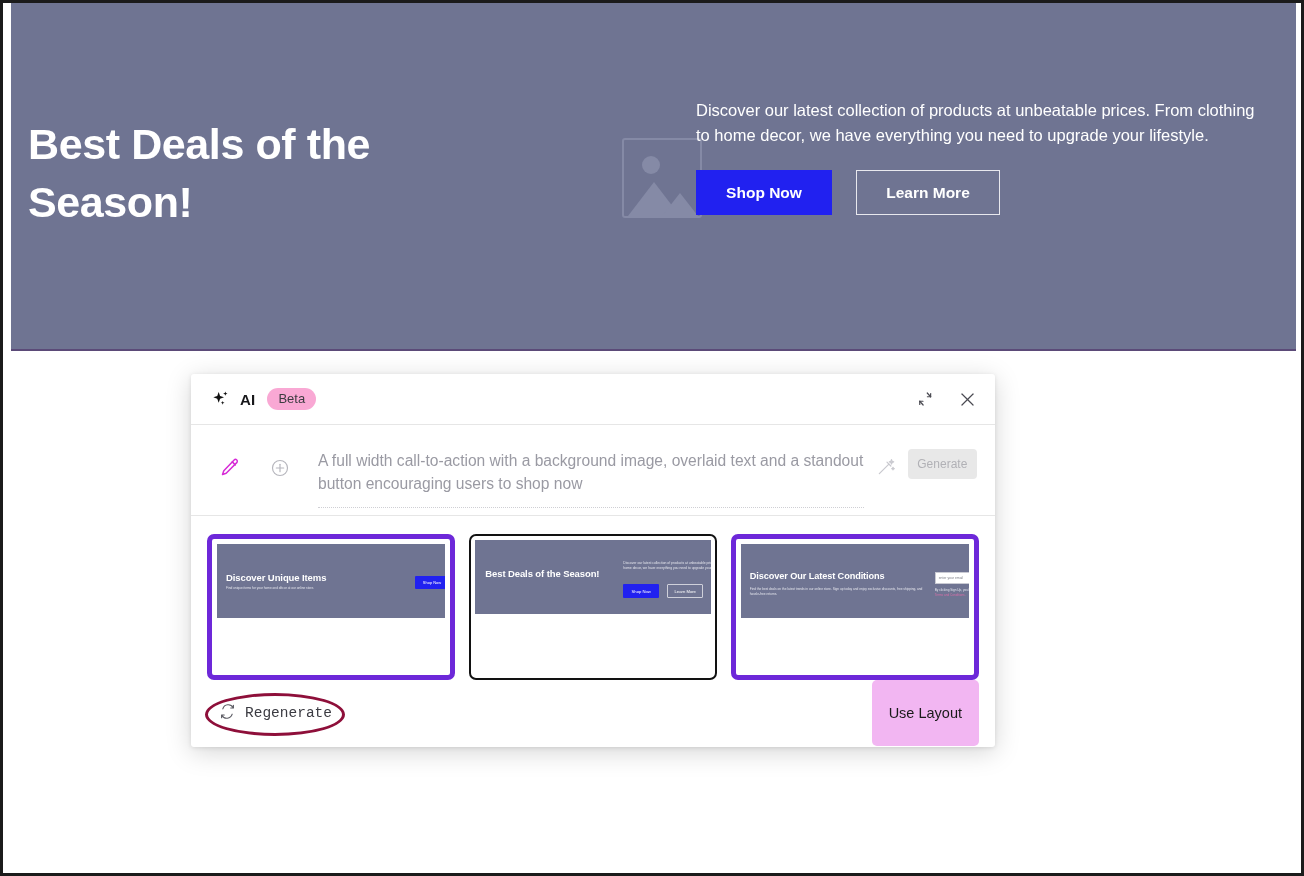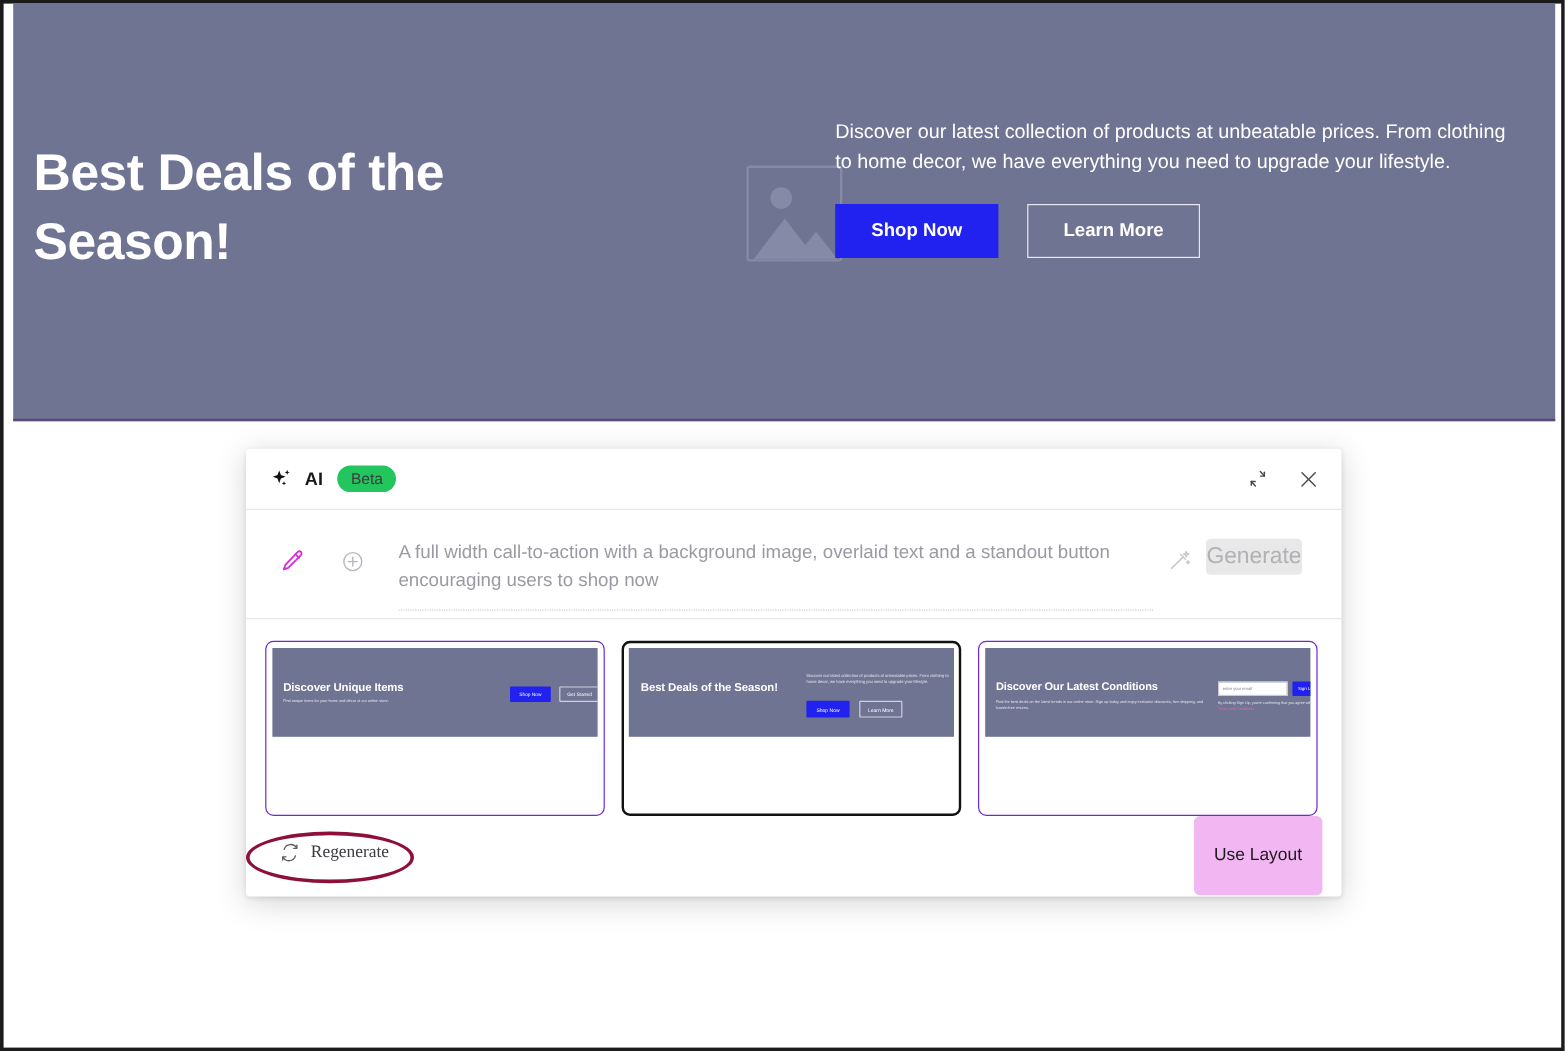--- a/index.html
+++ b/index.html
@@ -99,23 +99,23 @@
     position: absolute; left: 38px; bottom: 0;
     width: 0; height: 0;
     border-left: 18px solid transparent;
     border-right: 18px solid transparent;
     border-bottom: 23px solid #858aa6;
   }
 
   
   .modal {
     position: absolute;
-    left: 202px;
+    left: 188px;
     top: 371px;
-    width: 913px;
+    width: 804px;
     height: 373px;
     background: #ffffff;
     border-radius: 3px;
     box-shadow: 0 5px 26px rgba(0,0,0,0.17), 0 1px 4px rgba(0,0,0,0.10);
   }
 
   .modal-head {
     position: relative;
     height: 51px;
     border-bottom: 1px solid #e6e6e6;
@@ -126,21 +126,21 @@
   .sparkle-ico { width: 20px; height: 20px; display: block; }
   .ai-label {
     margin-left: 9px;
     font-size: 15px;
     font-weight: 700;
     color: #18181b;
     letter-spacing: 0.2px;
   }
   .beta-pill {
     margin-left: 12px;
-    background: #22c55e;
+    background: #f9a8d4;
     color: #3c3c41;
     font-size: 13px;
     border-radius: 11px;
     padding: 4px 11px 5px;
     line-height: 1;
   }
   .head-actions {
     margin-left: auto;
     display: flex;
     align-items: center;
@@ -180,35 +180,35 @@
     font-family: "Liberation Sans", sans-serif;
     overflow: hidden;
   }
   .wand-ico { width: 20px; height: 20px; margin: 8px 0 0 12px; flex: 0 0 auto; cursor: pointer; }
   .btn-generate {
     margin: 0 0 0 12px;
     width: 80px; height: 30px;
     background: #e8e8e8;
     color: #b1b1b6;
     border: none; border-radius: 4px;
-    font-size: 19px;
+    font-size: 12px;
     cursor: default;
     font-family: "Liberation Sans", sans-serif;
   }
 
   
   .cards {
     display: flex;
     gap: 14px;
     padding: 18px 16px 0 16px;
   }
   .card {
     width: 283px;
     height: 146px;
-    border: 1px solid #6d28d9;
+    border: 5px solid #6d28d9;
     border-radius: 7px;
     background: #ffffff;
     overflow: hidden;
     cursor: pointer;
     position: relative;
   }
   .card.selected {
     border: 2px solid #121212;
   }
   .thumb {
@@ -281,24 +281,24 @@
   
   .modal-foot {
     position: absolute;
     left: 0; right: 0; bottom: 0;
     height: 68px;
     display: flex;
     align-items: center;
     padding: 0 16px 0 24px;
   }
   .btn-regen {
-    display: flex; gap: 9px;
+    display: flex; align-items: center; gap: 9px;
     background: none; border: none; cursor: pointer;
     color: #3b3b42; font-size: 14.5px;
-    font-family: Liberation Serif, serif;
+    font-family: Liberation Mono, monospace;
     padding: 6px 4px;
   }
   .refresh-ico { width: 17px; height: 17px; }
   .btn-uselayout {
     margin-left: auto;
     background: #f2b6f2;
     color: #1a1a1a;
     border: none; border-radius: 5px;
     padding: 25px 17px;
     font-size: 14.5px;

